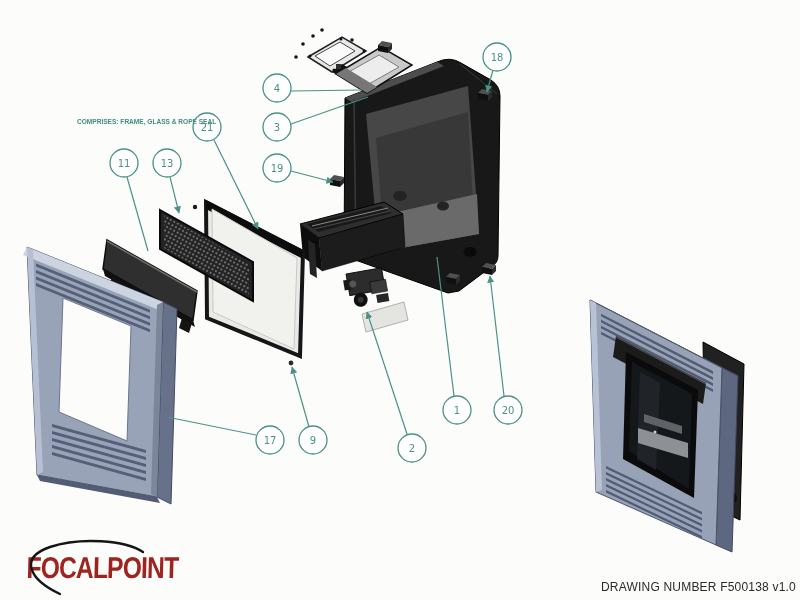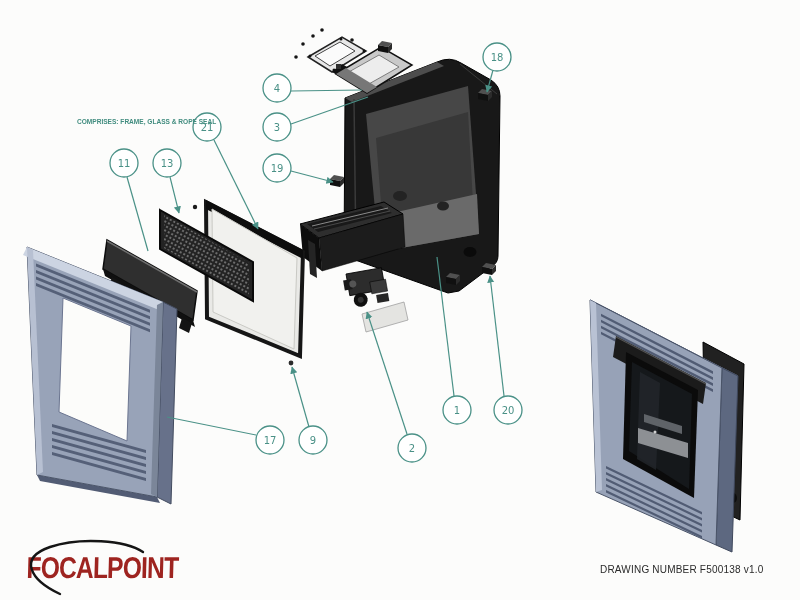--- a/index.html
+++ b/index.html
@@ -12,22 +12,22 @@
   .co-circle{fill:#ffffff;stroke:#4a9187;stroke-width:1.3px;}
   .co-num{fill:#4a9187;font-size:10px;font-family:"DejaVu Sans",sans-serif;
           text-anchor:middle;dominant-baseline:central;}
   .leader{stroke:#4a9187;stroke-width:1.2px;fill:none;}
   .note{
     position:absolute;left:77px;top:117px;font-size:8px;color:#418c7f;
     white-space:nowrap;letter-spacing:0;transform:scaleX(0.82);
     transform-origin:left top;font-weight:bold;
   }
   .drawing-number{
-    position:absolute;left:600px;top:564px;width:196px;
-    font-size:10px;color:#2a2a2a;letter-spacing:0.2px;white-space:nowrap;
+    position:absolute;left:600px;top:580px;width:196px;text-align:right;
+    font-size:12px;color:#2a2a2a;letter-spacing:0.2px;white-space:nowrap;
   }
   .logo-wrap{position:absolute;left:10px;top:528px;width:200px;height:72px;}
   .logo-text{
     position:absolute;left:17px;top:23px;font-size:30px;font-weight:bold;
     color:#9e2420;letter-spacing:-1px;white-space:nowrap;
     transform:scaleX(0.82) skewX(-2deg);transform-origin:left top;
   }
   .logo-swoosh{position:absolute;left:0;top:0;}
 </style>
 </head>

